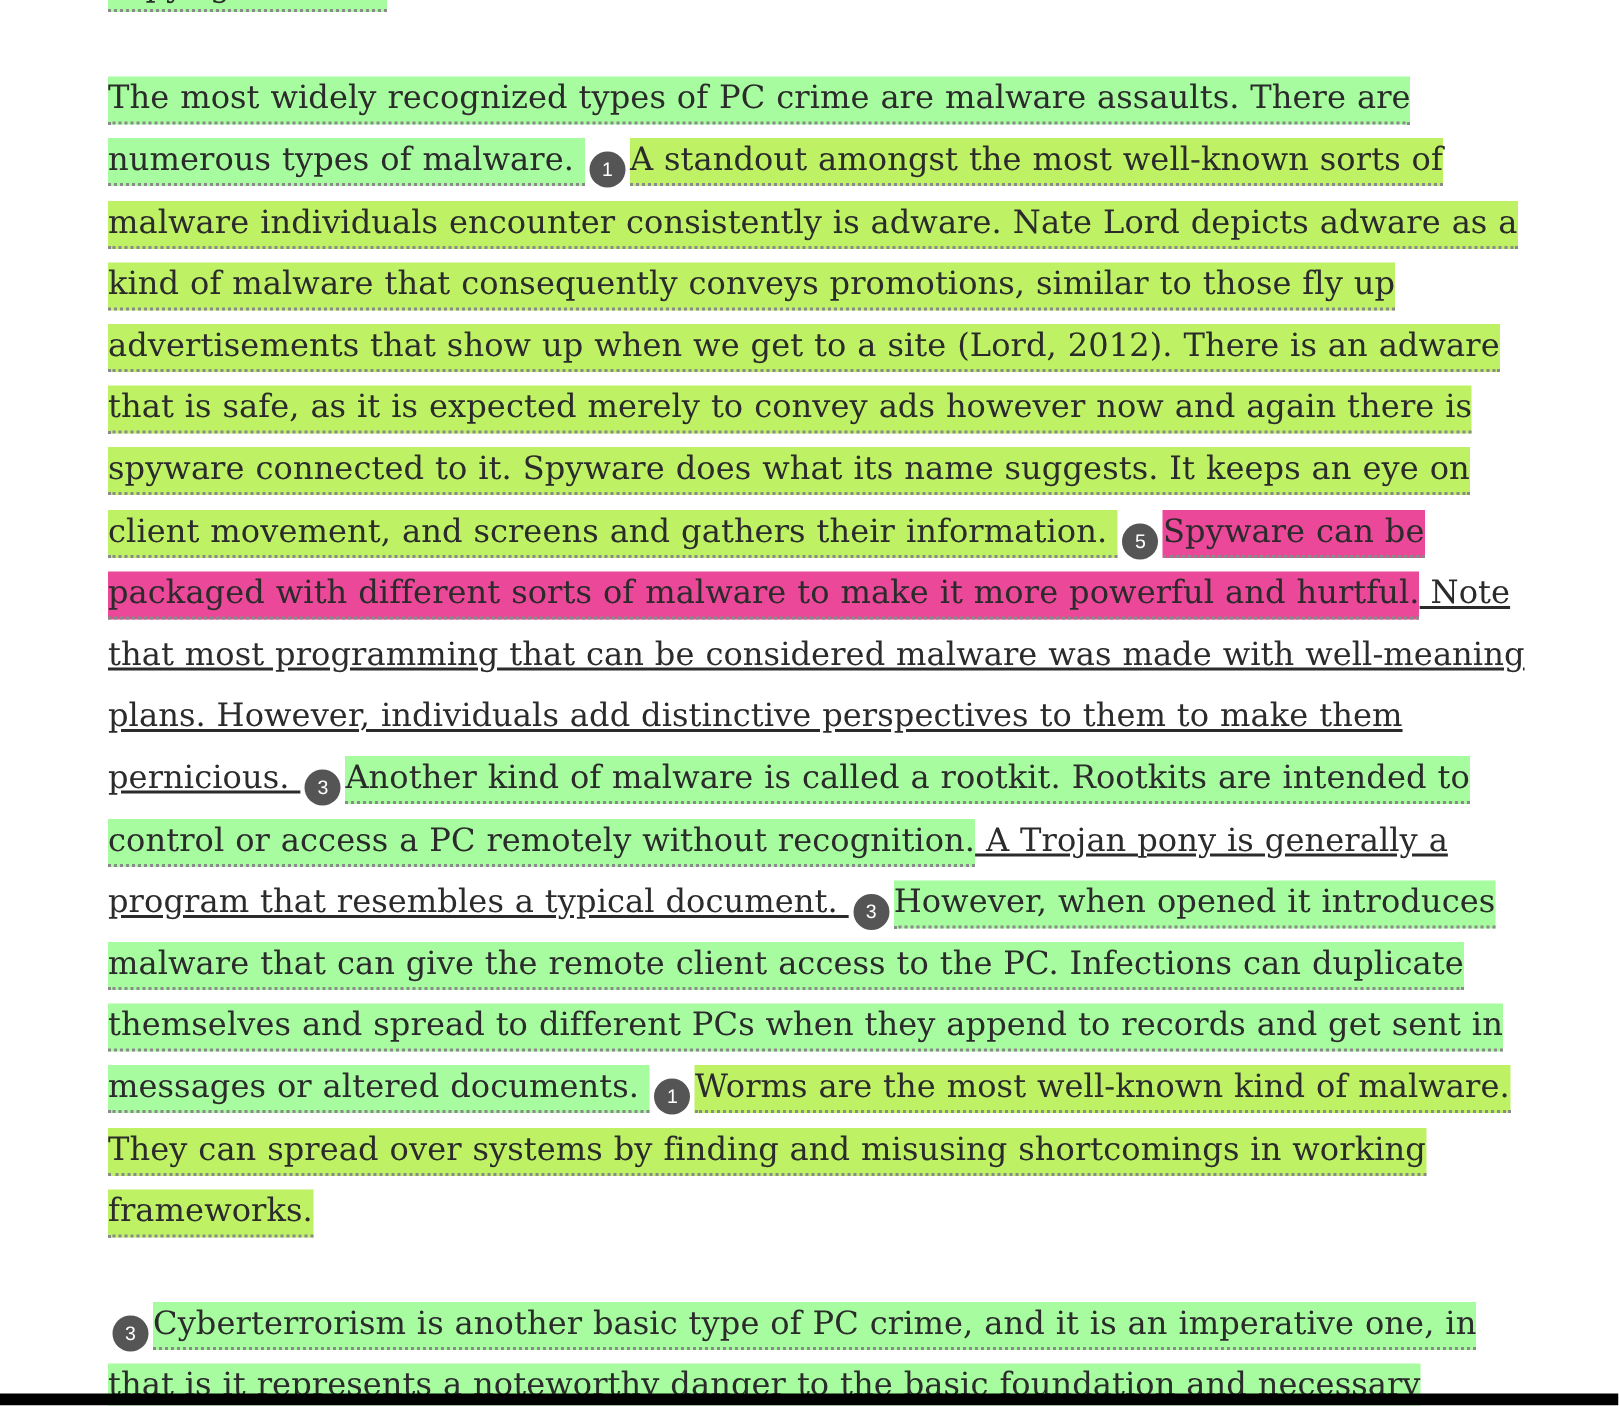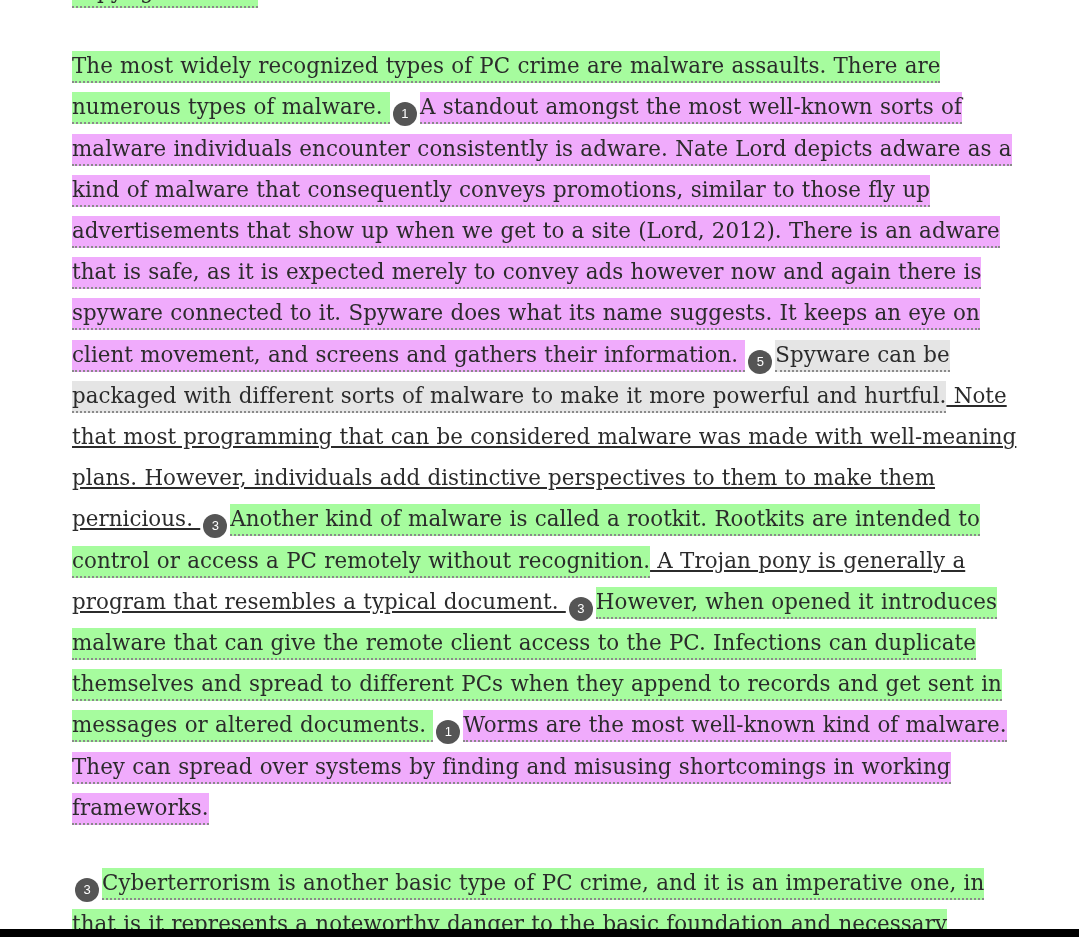--- a/index.html
+++ b/index.html
@@ -40,22 +40,22 @@
   }
 
   
   .hl {
     box-decoration-break: clone;
     -webkit-box-decoration-break: clone;
     padding: 2px 0 3px 0;
     border-bottom: 2px dotted #8a8a8a;
   }
   .hl-green  { background: #a6fc9e; margin-top: 29px; }
-  .hl-yellow { background: #f0abfc; }
-  .hl-pink   { background: #e5e5e5; }
+  .hl-yellow { background: #bef264; }
+  .hl-pink   { background: #ec4899; }
 
   
   .plain { background: transparent; text-decoration: underline; }
 
   
   .badge {
     display: inline-block;
     width: 24px;
     height: 24px;
     line-height: 24px;

